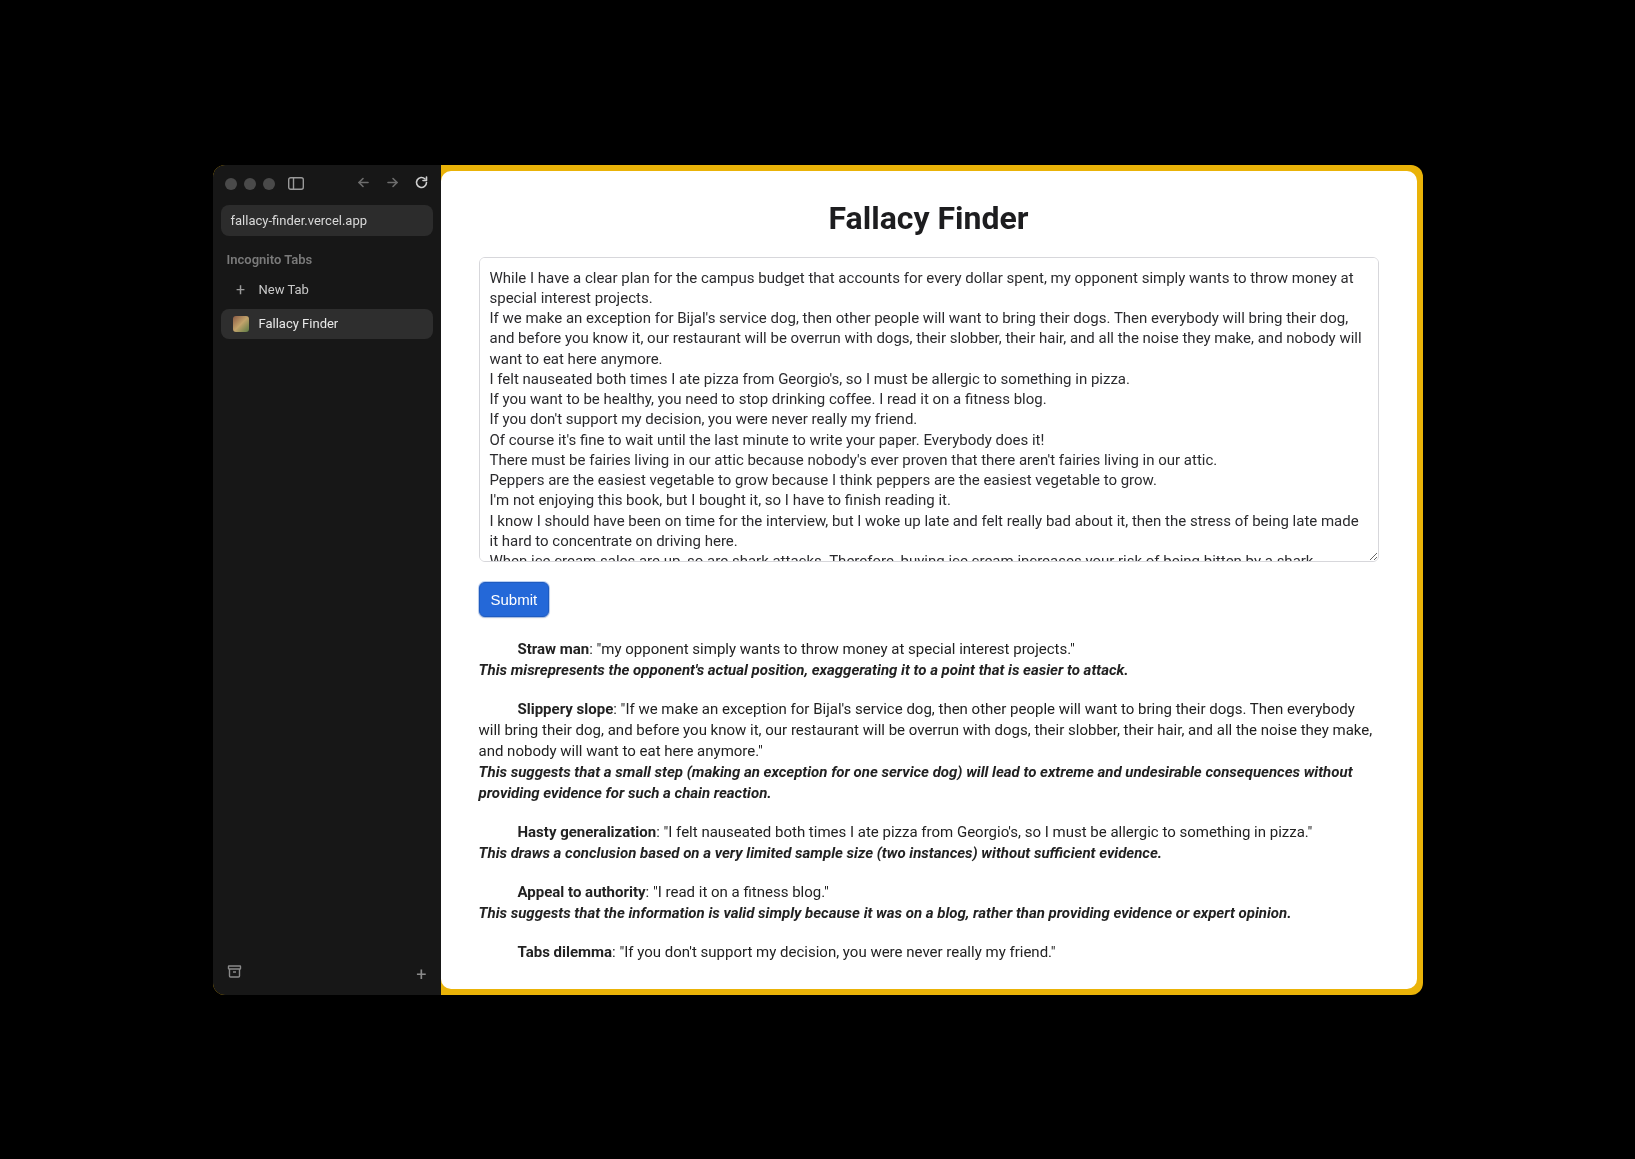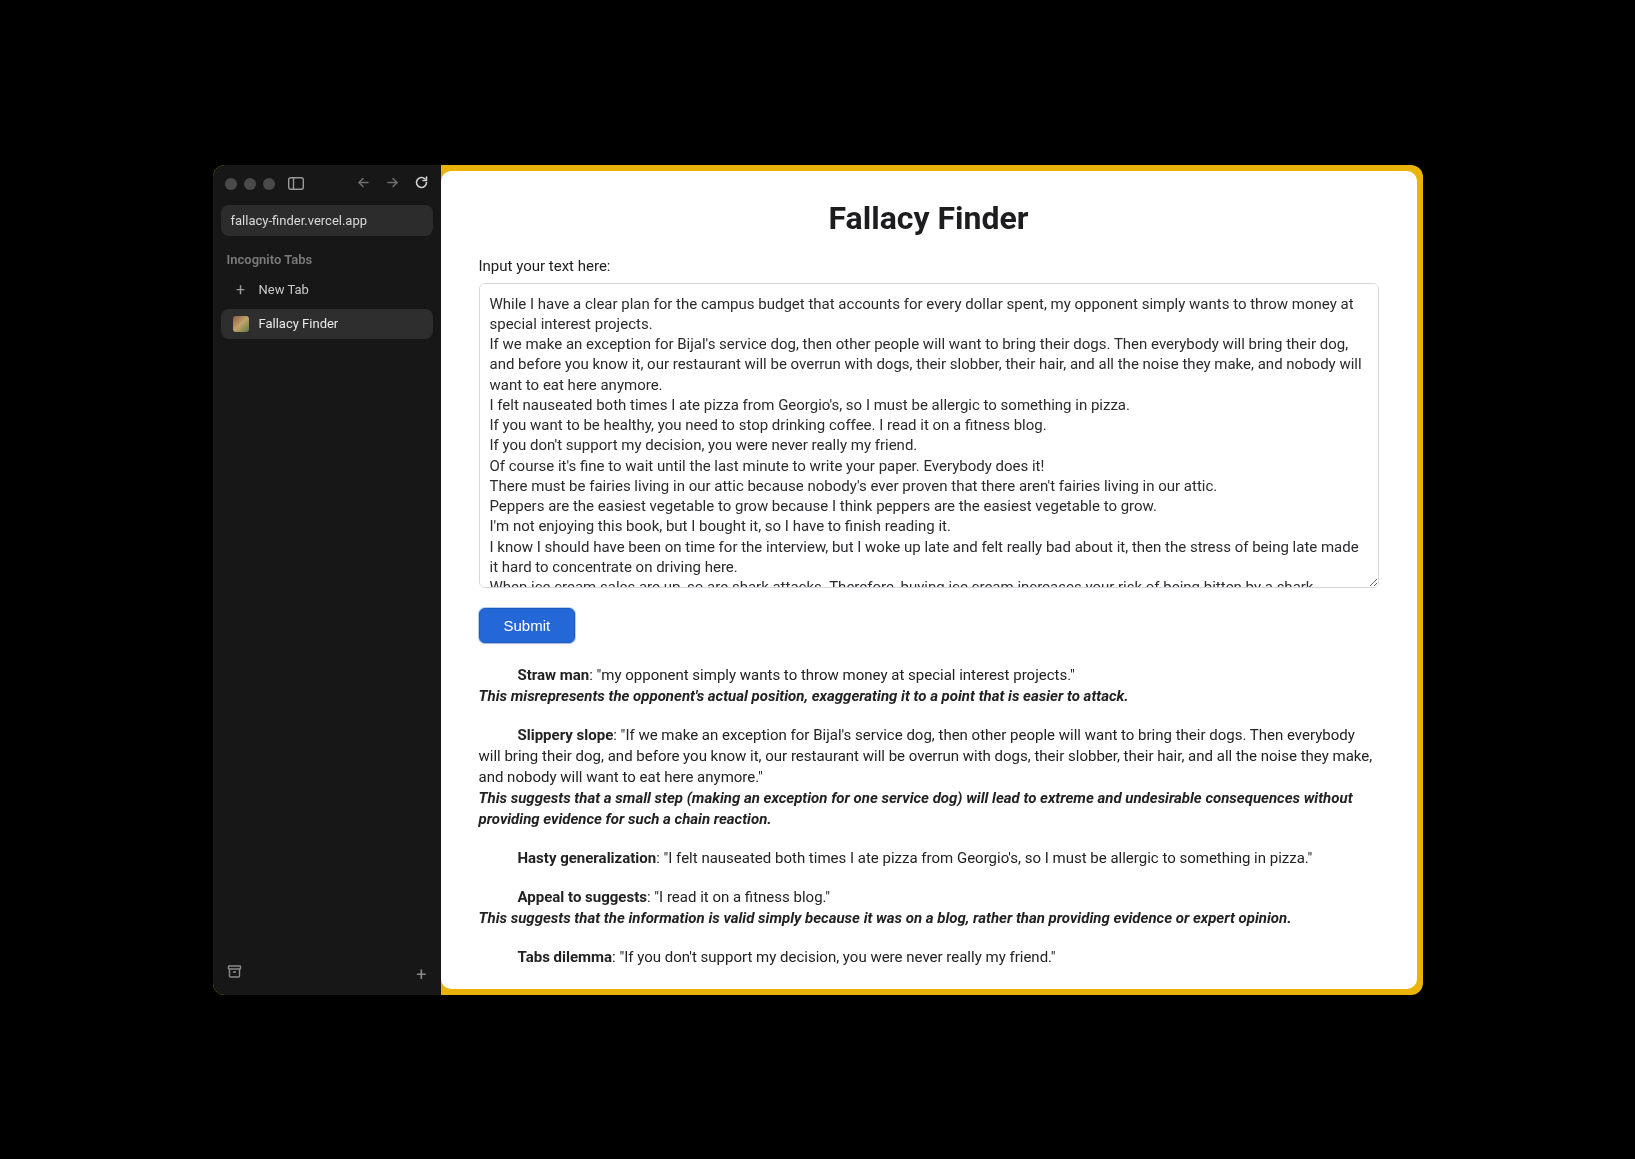--- a/index.html
+++ b/index.html
@@ -126,21 +126,21 @@
       color:#2b2b2e;
       resize: both;
       min-height: 280px;
     }
     .submit-btn {
       margin-top: 16px;
       background: #2468d8;
       color:#fff;
       border: 1px solid #1e5bc0;
       border-radius: 6px;
-      padding: 8px 24px;
+      padding: 8px 11px;
       font-size: 15px;
       cursor:pointer;
       box-shadow: 0 0 0 1px rgba(36,104,216,0.3), 0 1px 2px rgba(0,0,0,0.15);
     }
     .results { margin-top: 22px; }
     .fallacy-block { margin-bottom: 18px; font-size:15px; line-height:1.4; color:#222;}
     .fallacy-name { font-weight:700;margin-left:39px; }
     .fallacy-quote { }
     .fallacy-explain { font-style: italic; display:block;font-weight:bold; }
   </style>
@@ -209,21 +209,20 @@
       <span style="font-size:18px;">+</span>
     </div>
   </div>
 
   <div class="content-wrap">
     <div class="content">
       <div class="scroll-area">
 
         <h1 class="page-title">Fallacy Finder</h1>
 
-        <div class="input-label">Input your text here:</div>
 
         <textarea class="bigtext" rows="14" style="">While I have a clear plan for the campus budget that accounts for every dollar spent, my opponent simply wants to throw money at special interest projects.
 If we make an exception for Bijal's service dog, then other people will want to bring their dogs. Then everybody will bring their dog, and before you know it, our restaurant will be overrun with dogs, their slobber, their hair, and all the noise they make, and nobody will want to eat here anymore.
 I felt nauseated both times I ate pizza from Georgio's, so I must be allergic to something in pizza.
 If you want to be healthy, you need to stop drinking coffee. I read it on a fitness blog.
 If you don't support my decision, you were never really my friend.
 Of course it's fine to wait until the last minute to write your paper. Everybody does it!
 There must be fairies living in our attic because nobody's ever proven that there aren't fairies living in our attic.
 Peppers are the easiest vegetable to grow because I think peppers are the easiest vegetable to grow.
 I'm not enjoying this book, but I bought it, so I have to finish reading it.
@@ -238,23 +237,24 @@
             <div class="fallacy-block">
               <div><span class="fallacy-name">Straw man</span><span class="fallacy-quote">: "my opponent simply wants to throw money at special interest projects."</span></div>
               <span class="fallacy-explain">This misrepresents the opponent's actual position, exaggerating it to a point that is easier to attack.</span>
             </div>
             <div class="fallacy-block">
               <div><span class="fallacy-name">Slippery slope</span><span class="fallacy-quote">: "If we make an exception for Bijal's service dog, then other people will want to bring their dogs. Then everybody will bring their dog, and before you know it, our restaurant will be overrun with dogs, their slobber, their hair, and all the noise they make, and nobody will want to eat here anymore."</span></div>
               <span class="fallacy-explain">This suggests that a small step (making an exception for one service dog) will lead to extreme and undesirable consequences without providing evidence for such a chain reaction.</span>
             </div>
             <div class="fallacy-block">
               <div><span class="fallacy-name">Hasty generalization</span><span class="fallacy-quote">: "I felt nauseated both times I ate pizza from Georgio's, so I must be allergic to something in pizza."</span></div>
-            </div>
-            <div class="fallacy-block">
-              <div><span class="fallacy-name">Appeal to suggests</span><span class="fallacy-quote">: "I read it on a fitness blog."</span></div>
+              <span class="fallacy-explain">This draws a conclusion based on a very limited sample size (two instances) without sufficient evidence.</span>
+            </div>
+            <div class="fallacy-block">
+              <div><span class="fallacy-name">Appeal to authority</span><span class="fallacy-quote">: "I read it on a fitness blog."</span></div>
               <span class="fallacy-explain">This suggests that the information is valid simply because it was on a blog, rather than providing evidence or expert opinion.</span>
             </div>
             <div class="fallacy-block">
               <div><span class="fallacy-name">Tabs dilemma</span><span class="fallacy-quote">: "If you don't support my decision, you were never really my friend."</span></div>
             </div>
           </div>
 
       </div>
     </div>
   </div>

